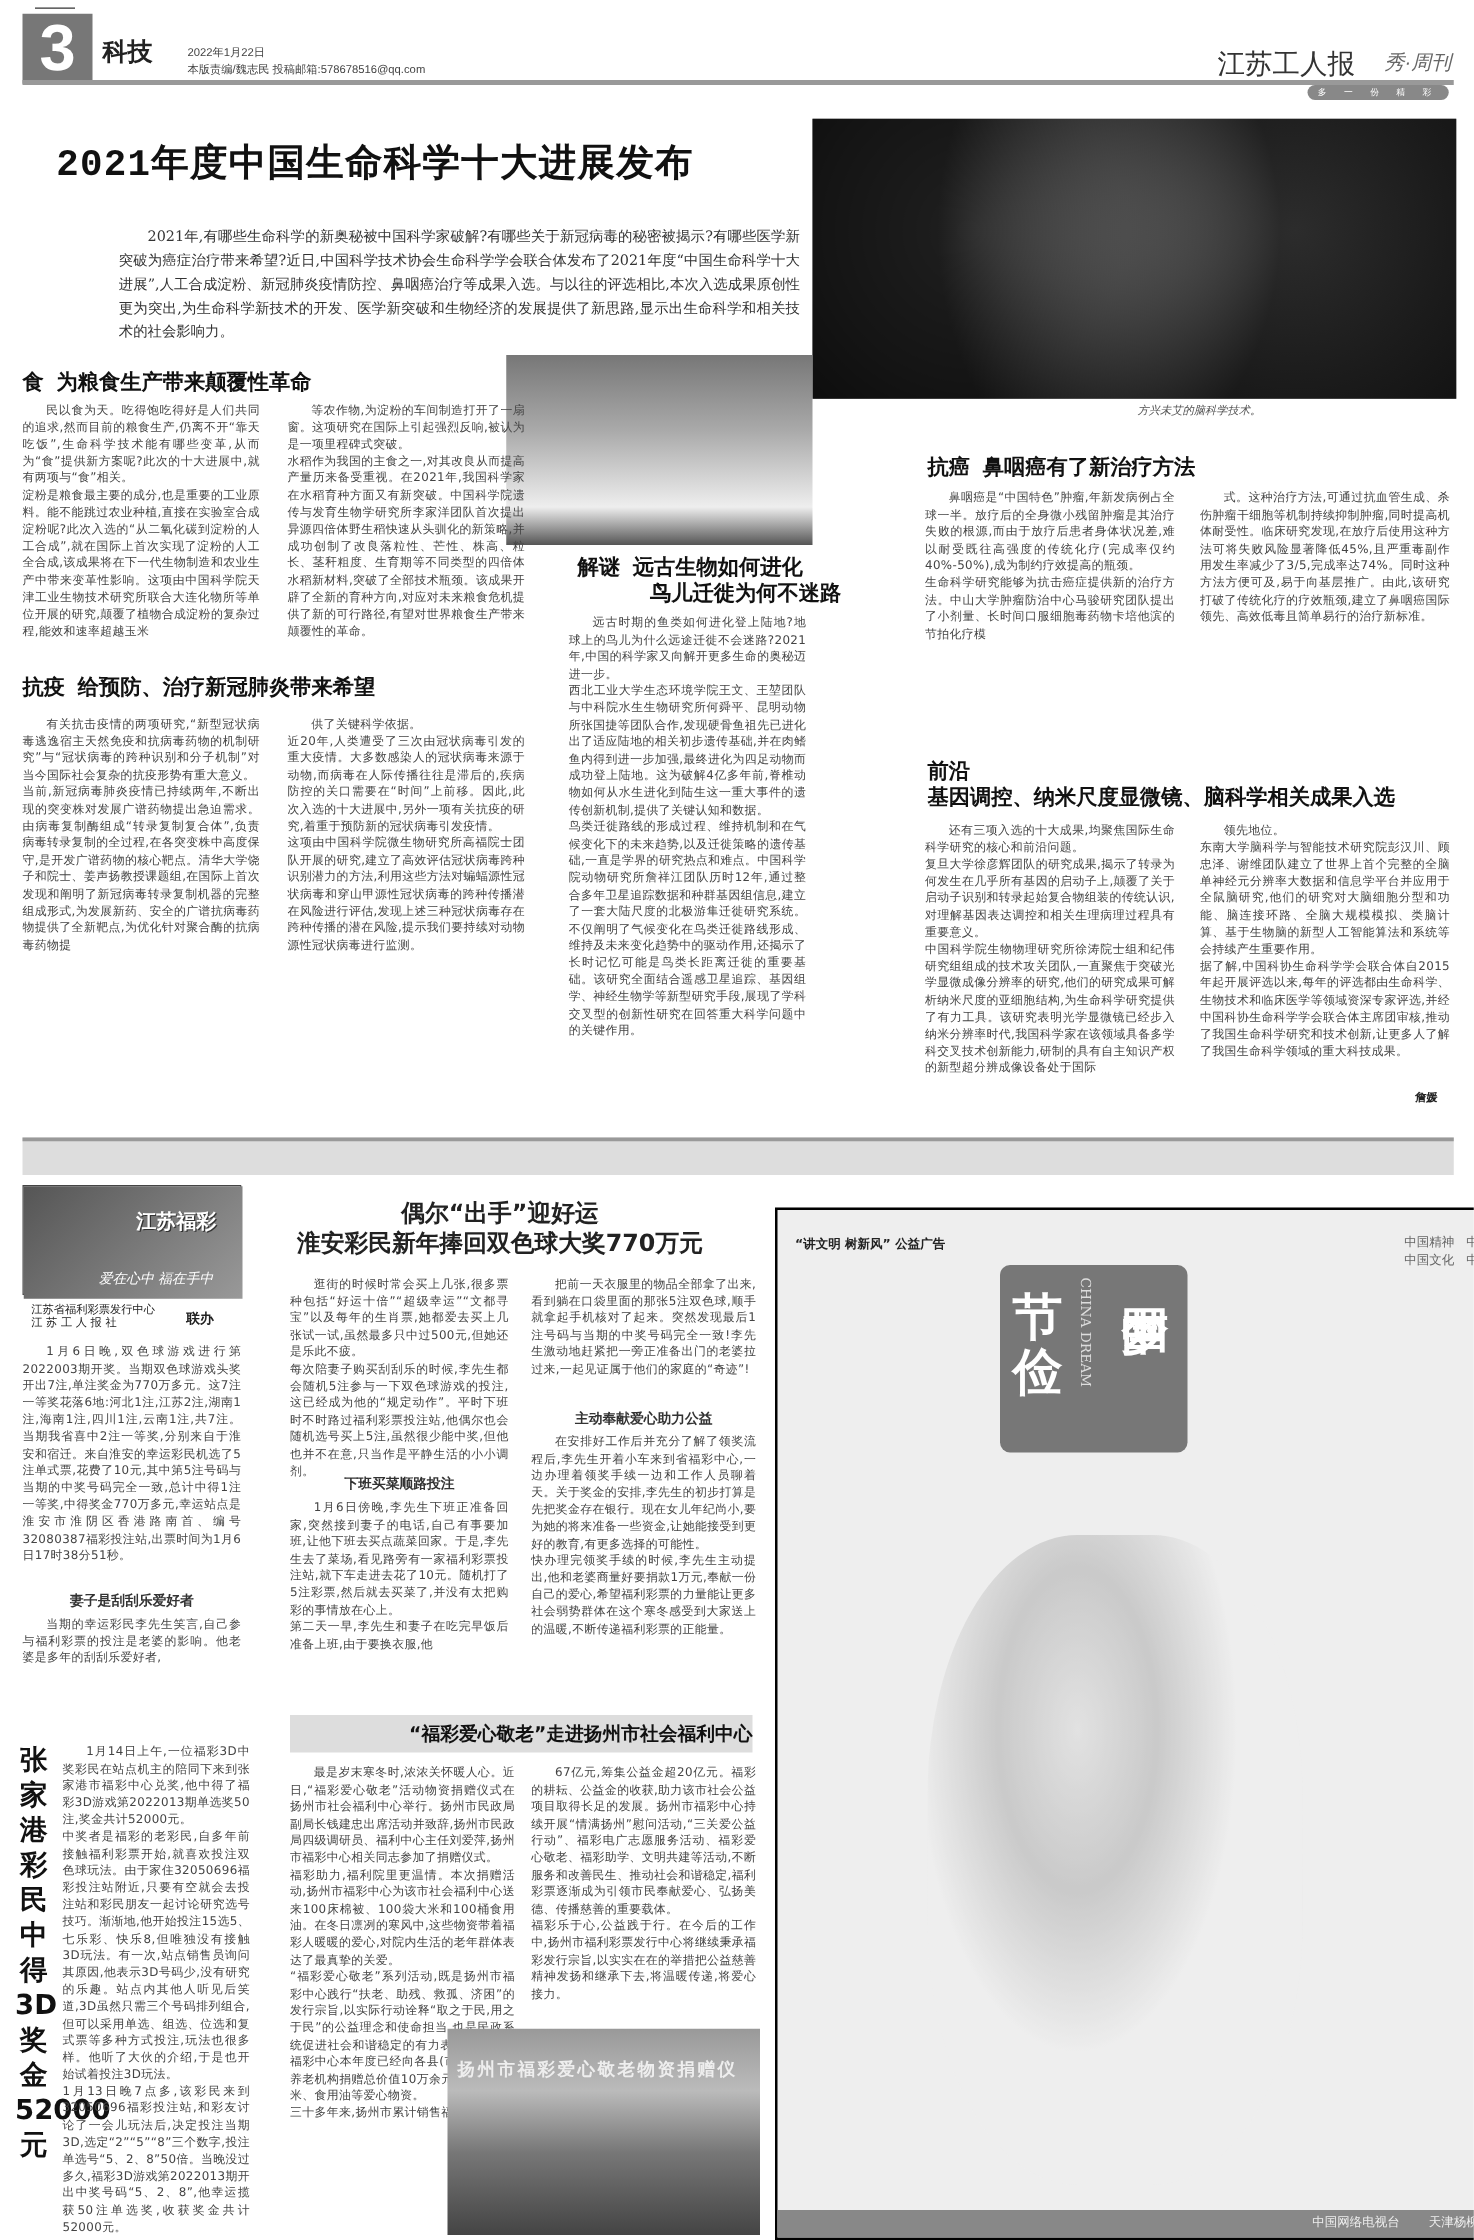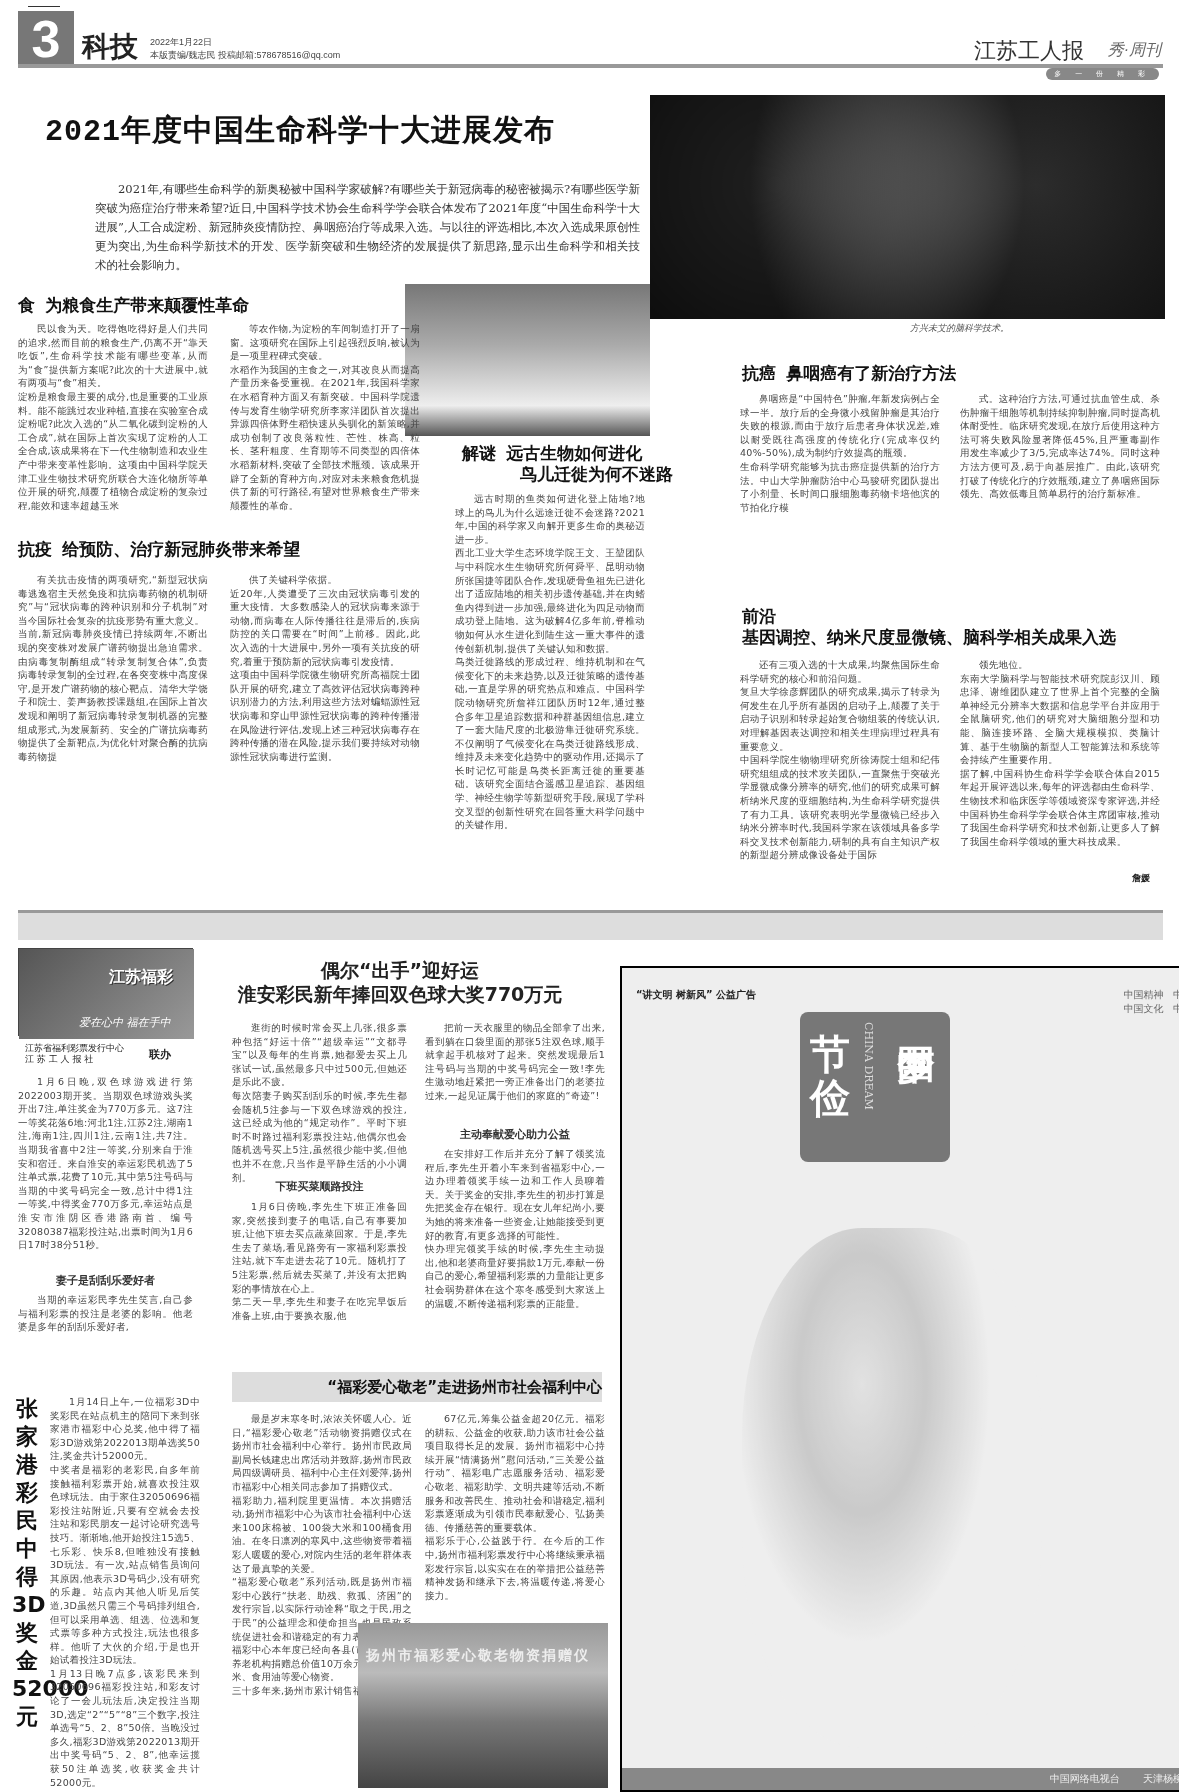--- a/index.html
+++ b/index.html
@@ -3,21 +3,21 @@
 <meta charset="utf-8">
 <style>
 *{box-sizing:border-box;margin:0;padding:0}
 body{width:1179px;height:1792px;background:#fff;font-family:"DejaVu Serif","Liberation Serif",serif;color:#222;position:relative;overflow:hidden}
 .abs{position:absolute}
 .txt{font-family:"DejaVu Sans","Liberation Sans",sans-serif;font-size:9.5px;line-height:13.6px;color:#444;text-align:justify;text-indent:2em;letter-spacing:0.3px}
 .hd{font-family:Liberation Mono, monospace;font-weight:bold;color:#111}
 
 #pageno{left:18px;top:11px;width:56px;height:56px;background:#777;color:#fff;font:bold 52px/56px "Liberation Sans",sans-serif;text-align:center}
 #topline{left:28px;top:6px;width:32px;height:1px;background:#333}
-#section{left:82px;top:28px;font-size:28px;font-weight:bold;font-family:"DejaVu Sans",sans-serif}
+#section{left:82px;top:28px;font-size:20px;font-weight:bold;font-family:"DejaVu Sans",sans-serif}
 #date{left:150px;top:36px;font:9px "Liberation Sans",sans-serif;color:#444}
 #editor{left:150px;top:49px;font:9px "Liberation Sans",sans-serif;color:#444}
 #rule{left:18px;top:64px;width:1145px;height:4px;background:#999}
 #logo{right:50px;top:36px;font-size:22px;color:#333;font-family:"DejaVu Serif",serif}
 #logo2{right:18px;top:40px;font:16px "Liberation Sans",sans-serif;color:#666;font-style:italic}
 #slogan{right:20px;top:68px;background:#888;color:#fff;font:7px "Liberation Sans",sans-serif;padding:1px 8px;border-radius:6px;letter-spacing:6px}
 
 #mainhead{left:45px;top:110px;font-size:30px;letter-spacing:1px}
 #intro{left:95px;top:180px;width:545px;font-family:"DejaVu Serif",serif;font-size:11.5px;line-height:19px;color:#333;text-indent:2em;text-align:justify}
 #brainphoto{left:650px;top:95px;width:515px;height:224px;background:radial-gradient(circle at 25% 40%,#eee 0,#999 30%,#333 60%),radial-gradient(circle at 75% 40%,#ddd 0,#888 30%,#222 70%);background-blend-mode:multiply}

